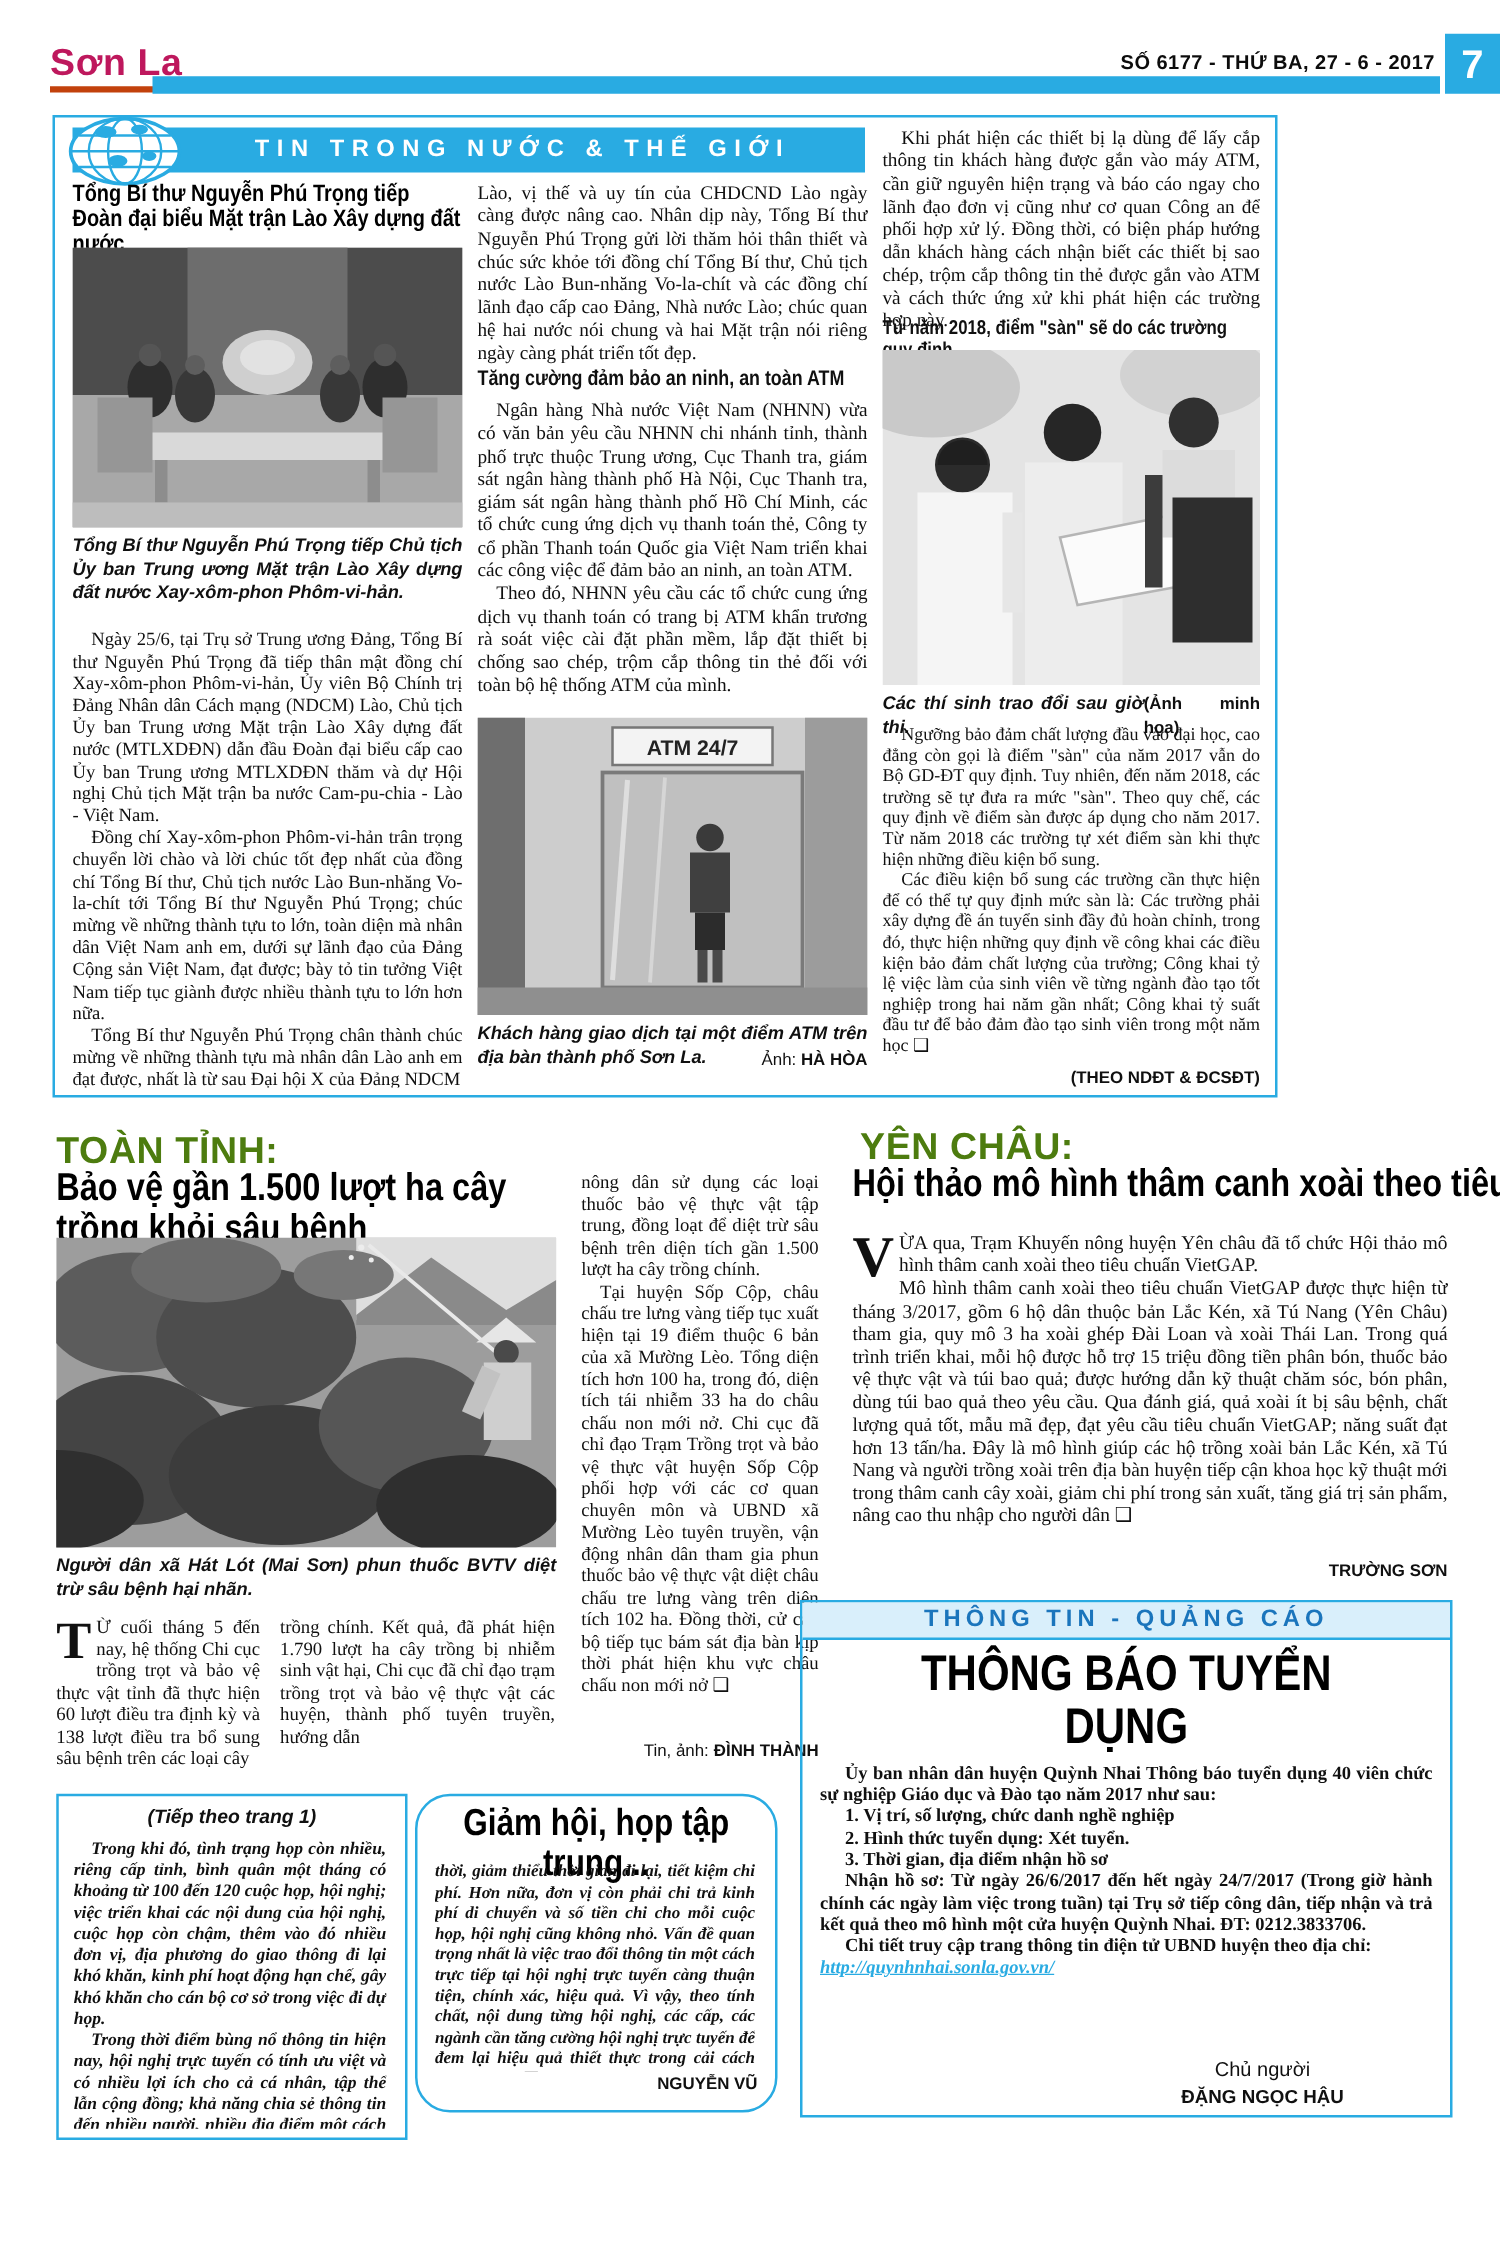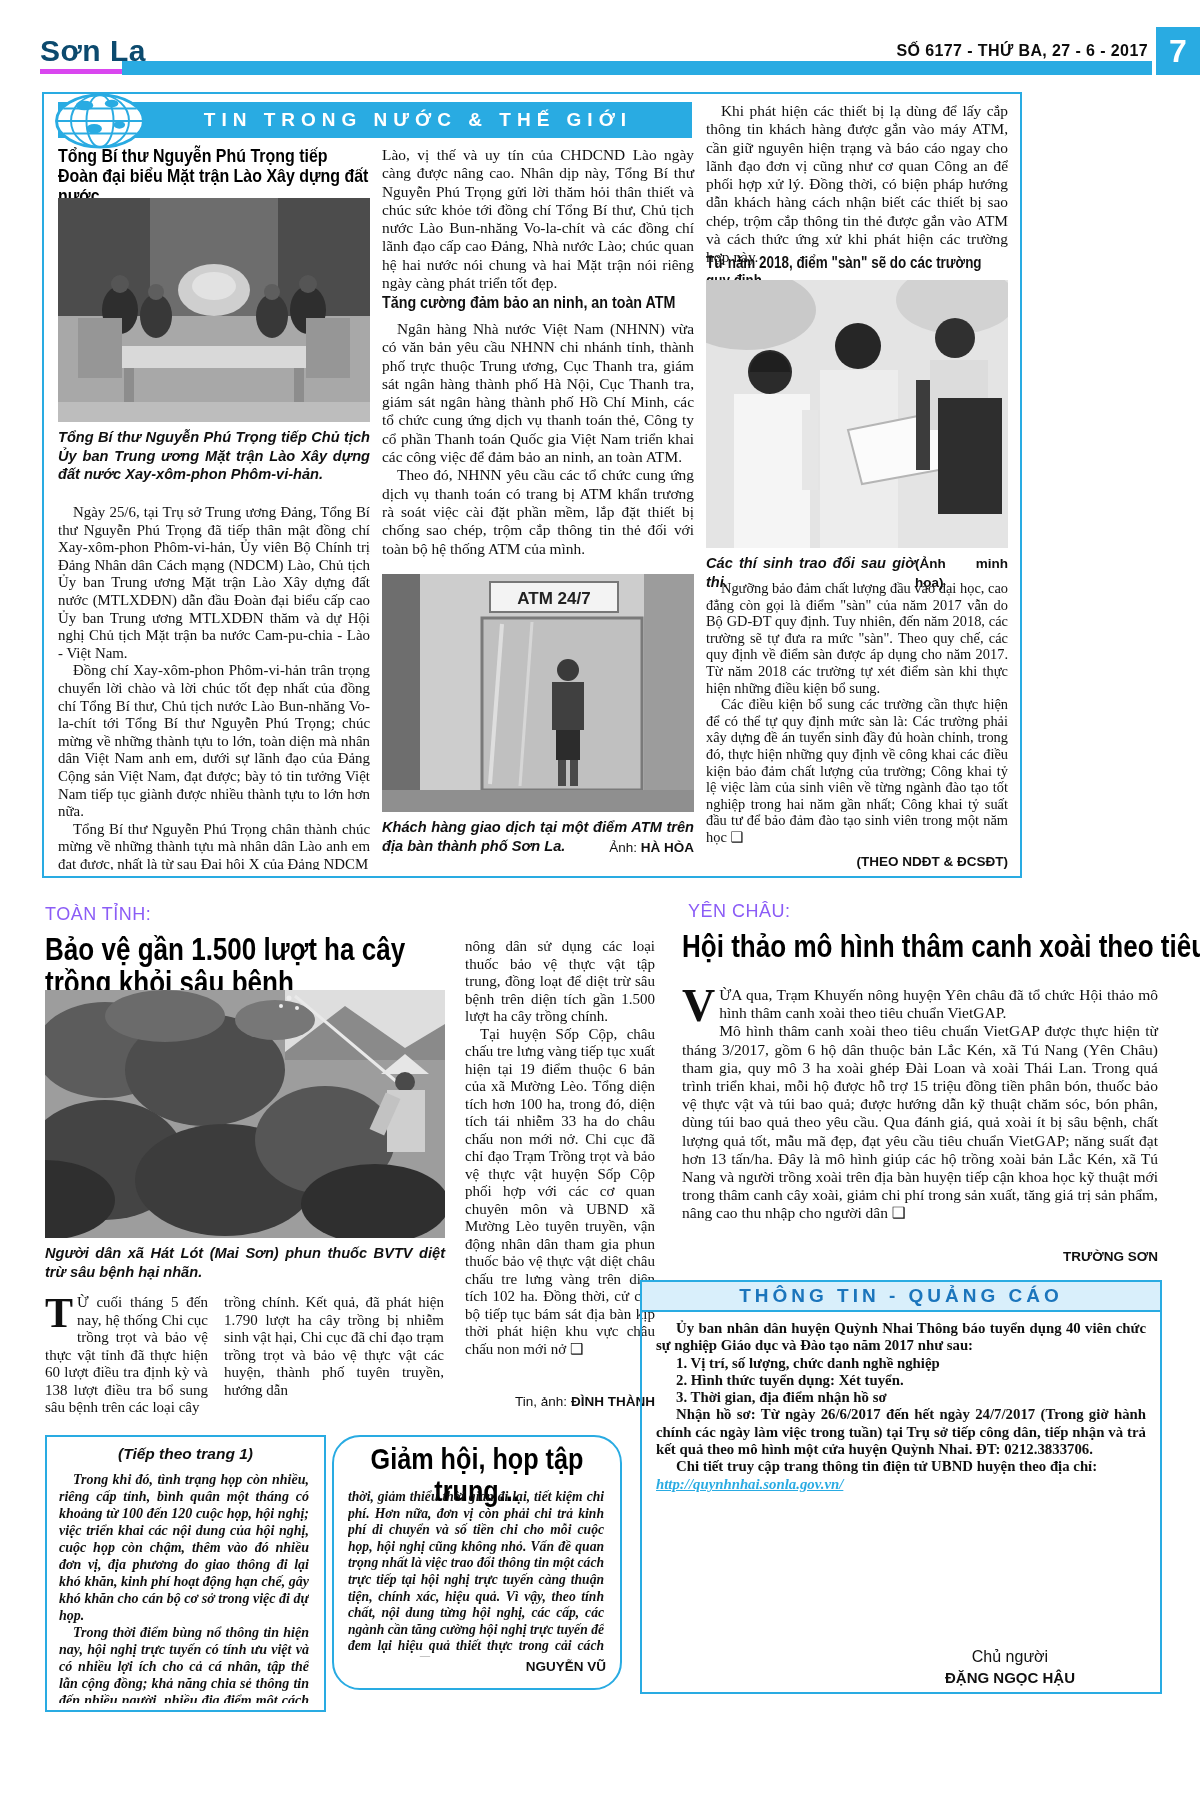--- a/index.html
+++ b/index.html
@@ -1,35 +1,35 @@
 <!DOCTYPE html>
 <html><head>
 <meta charset="utf-8">
 <style>
   html,body{margin:0;padding:0;background:#9a9a9a;}
   .page{position:relative;width:1200px;height:1800px;background:#ffffff;margin:0 auto;
         font-family:"Liberation Serif",serif;color:#101010;overflow:hidden;}
   .abs{position:absolute;}
   
-  .masthead{font-family:"Liberation Sans",sans-serif;font-weight:bold;font-size:30px;color:#0c4a6e;
-            border-bottom:5px solid #d946ef;padding:0 4px 1px 0;letter-spacing:.5px;}
+  .masthead{font-family:"Liberation Sans",sans-serif;font-weight:bold;font-size:30px;color:#be185d;
+            border-bottom:5px solid #c2410c;padding:0 4px 1px 0;letter-spacing:.5px;}
   .topbar{background:#29abe2;height:14px;}
   .issue{font-family:"Liberation Sans",sans-serif;font-weight:bold;font-size:16px;color:#0c0c0c;letter-spacing:.4px;}
   .pagenum{background:#29abe2;color:#fff;font-family:"Liberation Sans",sans-serif;font-weight:bold;
            font-size:32px;text-align:center;line-height:48px;}
   
   .cybox{border:2px solid #29abe2;}
   
   .banner{background:#29abe2;color:#fff;font-family:"Liberation Sans",sans-serif;font-weight:bold;
           font-size:19px;letter-spacing:6px;line-height:36px;text-align:center;}
   
   .headline{font-family:"Liberation Sans",sans-serif;font-weight:bold;color:#000;line-height:1.06;}
   .cond{display:block;transform:scaleX(.84);transform-origin:0 0;width:119%;}
   .condc{display:block;transform:scaleX(.84);transform-origin:50% 0;width:100%;}
-  .kicker{font-family:"Liberation Sans",sans-serif;font-weight:normal;font-size:18px;color:#8b5cf6;letter-spacing:.5px;}
+  .kicker{font-family:"Liberation Sans",sans-serif;font-weight:bold;font-size:30px;color:#4d7c0f;letter-spacing:.5px;}
   .subhead{font-family:"Liberation Sans",sans-serif;font-weight:bold;font-size:17px;line-height:1.1;}
   .body15{font-size:15.4px;line-height:18.3px;text-align:justify;}
   .body15 p,.body14 p,.body-c p{margin:0;text-indent:15px;}
   p.noind{text-indent:0 !important;}
   .body14{font-size:14.4px;line-height:16.6px;text-align:justify;}
   .body-c{font-size:15px;line-height:17.5px;text-align:justify;}
   .caption{font-family:"Liberation Sans",sans-serif;font-weight:bold;font-style:italic;
            font-size:14.6px;line-height:18.5px;text-align:justify;}
   .credit{font-family:"Liberation Sans",sans-serif;font-size:13.5px;font-style:normal;}
   .credit b{font-weight:bold;}
@@ -252,20 +252,23 @@
       <span class="condc">Giảm hội, họp tập trung...</span>
     </div>
     <div class="abs itb" style="left:14px;top:52px;width:256px;height:168px;overflow:hidden;font-size:13.6px;line-height:16.6px;">
       <p class="noind">thời, giảm thiểu thời gian đi lại, tiết kiệm chi phí. Hơn nữa, đơn vị còn phải chi trả kinh phí di chuyển và số tiền chi cho mỗi cuộc họp, hội nghị cũng không nhỏ. Vấn đề quan trọng nhất là việc trao đổi thông tin một cách trực tiếp tại hội nghị trực tuyến càng thuận tiện, chính xác, hiệu quả. Vì vậy, theo tính chất, nội dung từng hội nghị, các cấp, các ngành cần tăng cường hội nghị trực tuyến để đem lại hiệu quả thiết thực trong cải cách hành chính ❑</p>
     </div>
     <div class="abs byl" style="right:14px;top:222px;">NGUYỄN VŨ</div>
   </div>
 
   <div class="abs cybox" style="left:640px;top:1280px;width:518px;height:410px;">
     <div class="qcband">THÔNG TIN - QUẢNG CÁO</div>
+    <div class="headline" style="margin-top:6px;font-size:40px;text-align:center;">
+      <span class="condc">THÔNG BÁO TUYỂN DỤNG</span>
+    </div>
     <div class="qcbody" style="margin:8px 14px 0 14px;">
       <p>Ủy ban nhân dân huyện Quỳnh Nhai Thông báo tuyển dụng 40 viên chức sự nghiệp Giáo dục và Đào tạo năm 2017 như sau:</p>
       <p>1. Vị trí, số lượng, chức danh nghề nghiệp</p>
       <p>2. Hình thức tuyển dụng: Xét tuyển.</p>
       <p>3. Thời gian, địa điểm nhận hồ sơ</p>
       <p>Nhận hồ sơ: Từ ngày 26/6/2017 đến hết ngày 24/7/2017 (Trong giờ hành chính các ngày làm việc trong tuần) tại Trụ sở tiếp công dân, tiếp nhận và trả kết quả theo mô hình một cửa huyện Quỳnh Nhai. ĐT: 0212.3833706.</p>
       <p>Chi tiết truy cập trang thông tin điện tử UBND huyện theo địa chỉ:</p>
       <p class="noind"><a class="qclink" href="#">http://quynhnhai.sonla.gov.vn/</a></p>
     </div>
     <div class="abs" style="right:40px;bottom:26px;width:220px;text-align:center;font-family:'Liberation Sans',sans-serif;font-size:16px;">Chủ người</div>

